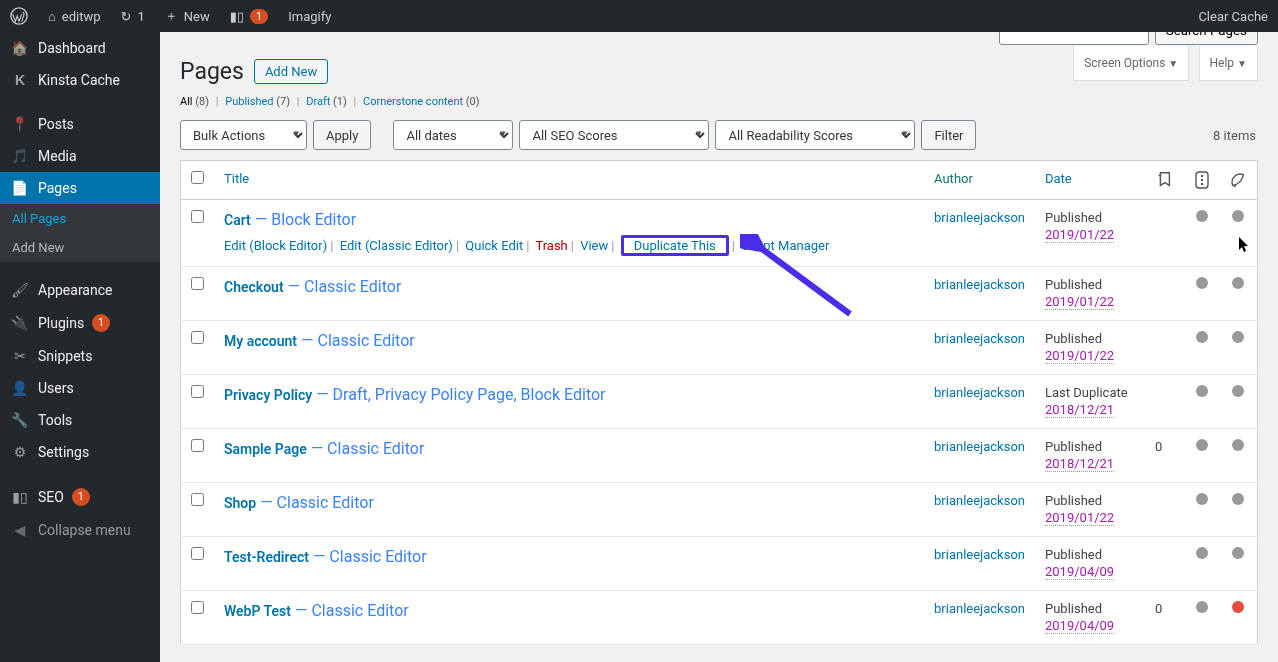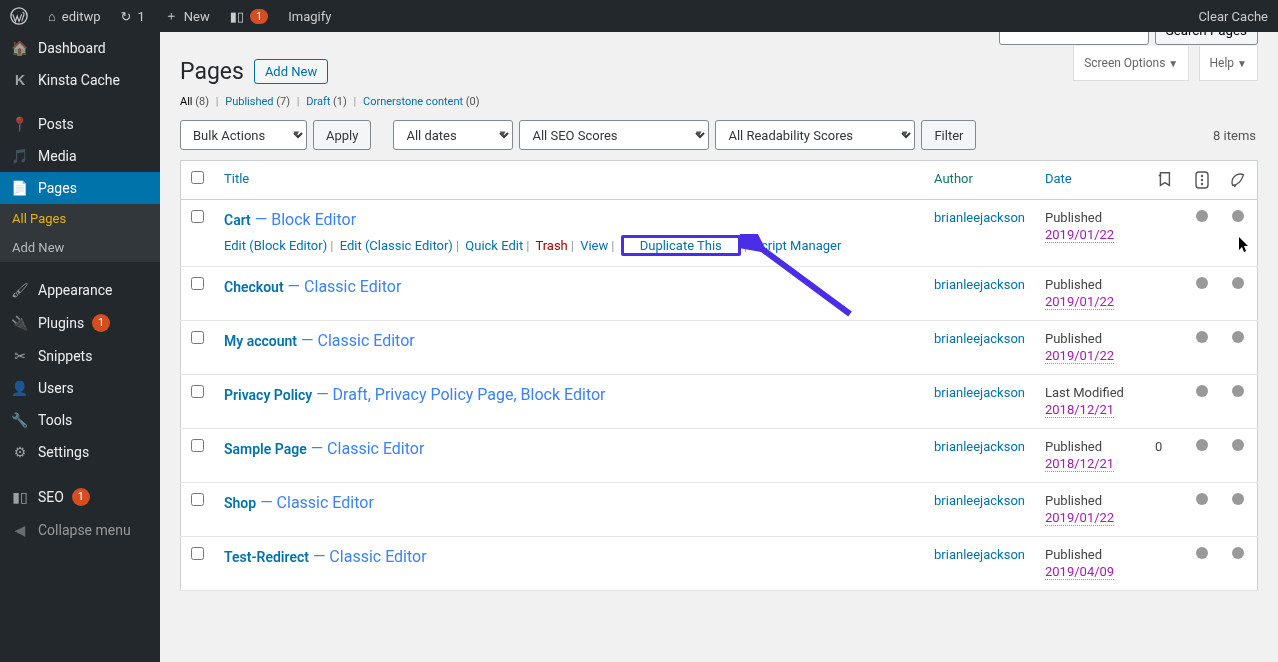--- a/index.html
+++ b/index.html
@@ -11,21 +11,21 @@
 .adminbar-item { padding: 0 10px; height: 32px; display: flex; align-items: center; gap: 6px; cursor: pointer; }
 .badge-orange { background: #d54e21; color: #fff; border-radius: 10px; padding: 1px 6px; font-size: 11px; }
 .avatar { width: 18px; height: 18px; background: #8a8; border-radius: 2px; }
 
 
 .sidebar { position: absolute; top: 32px; left: 0; width: 160px; bottom: 0; background: #23282d; color: #eee; }
 .side-item { display: flex; align-items: center; gap: 8px; padding: 8px 10px; color: #eee; cursor: pointer; font-size: 14px; }
 .side-item.active { background: #0073aa; color: #fff; position: relative; }
 .side-item.active::after { content: ""; position: absolute; right: -8px; top: 50%; transform: translateY(-50%); border: 8px solid transparent; border-right-color: #f1f1f1; }
 .side-sub { background: #32373c; }
-.side-sub-item { padding: 7px 12px; font-size: 13px; color: #eab308; cursor: pointer; }
+.side-sub-item { padding: 7px 12px; font-size: 13px; color: #0ea5e9; cursor: pointer; }
 .side-sub-item.dim { color: #b4b9be; }
 .side-icon { width: 20px; text-align: center; font-family: dashicons, sans-serif; opacity: 0.6; }
 .count-badge { background: #d54e21; color: #fff; border-radius: 9px; min-width: 18px; height: 18px; line-height: 18px; text-align: center; font-size: 11px; display: inline-block; padding: 0 5px; }
 
 
 .main { position: absolute; top: 32px; left: 160px; right: 0; bottom: 0; padding: 10px 20px 20px 20px; overflow: auto; }
 .top-actions { float: right; margin-top: 4px; }
 .screen-btn { background: #fff; border: 1px solid #ddd; border-top: none; padding: 10px 10px; font-size: 12px; color: #666; cursor: pointer; margin-left: 6px; }
 .screen-btn .arrow { font-size: 10px; margin-left: 3px; }
 .heading-row { display: flex; align-items: center; gap: 10px; margin-top: 16px; }
@@ -60,21 +60,21 @@
 td .pstate { color: #3b82f6; font-weight: 400; font-size: 16px; }
 .row-actions { margin-top: 6px; font-size: 13px; }
 .row-actions a { color: #0073aa; text-decoration: none; }
 .row-actions .trash { color: #a00; }
 .row-actions .sep { color: #999; margin: 0 3px; }
 .author-link { color: #0073aa; text-decoration: none; }
 .date-col .lab { color: #444; }
 .date-col .dt { color: #a21caf; border-bottom: 1px dotted #999; display: inline-block; margin-top: 2px; }
 .dot { width: 12px; height: 12px; border-radius: 50%; background: #999; display: inline-block; }
 .dot.red { background: #e74c3c; }
-.highlight-box { border: 3px solid #4a2de8; padding: 0 16px; border-radius: 2px; display: inline-block; }
+.highlight-box { border: 3px solid #4a2de8; padding: 0 10px; border-radius: 2px; display: inline-block; }
 
 
 .arrow-anno { position: absolute; left: 740px; top: 234px; pointer-events: none; }
 
 svg { display: block; }
 </style>
 </head>
 <body>
 
 <div class="adminbar">
@@ -285,21 +285,21 @@
     <td class="col-icon"><span class="dot"></span></td>
     <td class="col-icon"><span class="dot "></span></td>
   </tr>
         <tr>
     <td class="col-cb"><input type="checkbox" style=""></td>
     <td class="col-title">
       <a href="#" class="title-link">Privacy Policy</a><span class="pstate"> — Draft, Privacy Policy Page, Block Editor</span>
       
     </td>
     <td class="col-author"><a href="#" class="author-link">brianleejackson</a></td>
-    <td class="col-date date-col"><span class="lab">Last Modified</span><br><span class="dt">2018/12/21</span></td>
+    <td class="col-date date-col"><span class="lab">Last Duplicate</span><br><span class="dt">2018/12/21</span></td>
     <td class="col-comments"></td>
     <td class="col-icon"><span class="dot"></span></td>
     <td class="col-icon"><span class="dot "></span></td>
   </tr>
         <tr>
     <td class="col-cb"><input type="checkbox" style=""></td>
     <td class="col-title">
       <a href="#" class="title-link">Sample Page</a><span class="pstate"> — Classic Editor</span>
       
     </td>
@@ -325,20 +325,32 @@
     <td class="col-cb"><input type="checkbox" style=""></td>
     <td class="col-title">
       <a href="#" class="title-link">Test-Redirect</a><span class="pstate"> — Classic Editor</span>
       
     </td>
     <td class="col-author"><a href="#" class="author-link">brianleejackson</a></td>
     <td class="col-date date-col"><span class="lab">Published</span><br><span class="dt">2019/04/09</span></td>
     <td class="col-comments"></td>
     <td class="col-icon"><span class="dot"></span></td>
     <td class="col-icon"><span class="dot "></span></td>
+  </tr>
+        <tr>
+    <td class="col-cb"><input type="checkbox" style=""></td>
+    <td class="col-title">
+      <a href="#" class="title-link">WebP Test</a><span class="pstate"> — Classic Editor</span>
+      
+    </td>
+    <td class="col-author"><a href="#" class="author-link">brianleejackson</a></td>
+    <td class="col-date date-col"><span class="lab">Published</span><br><span class="dt">2019/04/09</span></td>
+    <td class="col-comments">0</td>
+    <td class="col-icon"><span class="dot"></span></td>
+    <td class="col-icon"><span class="dot red"></span></td>
   </tr>
       </tbody>
   </table>
 </div>
 
 <svg class="arrow-anno" width="120" height="90">
   <defs>
       <marker id="ah" markerWidth="8" markerHeight="8" refX="2" refY="4" orient="auto">
         <path d="M8 0 L0 4 L8 8 Z" fill="#4a2de8"></path>
       </marker>

